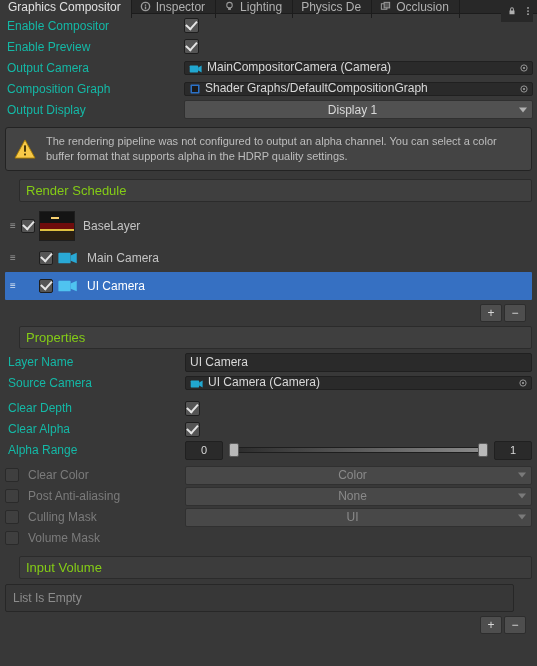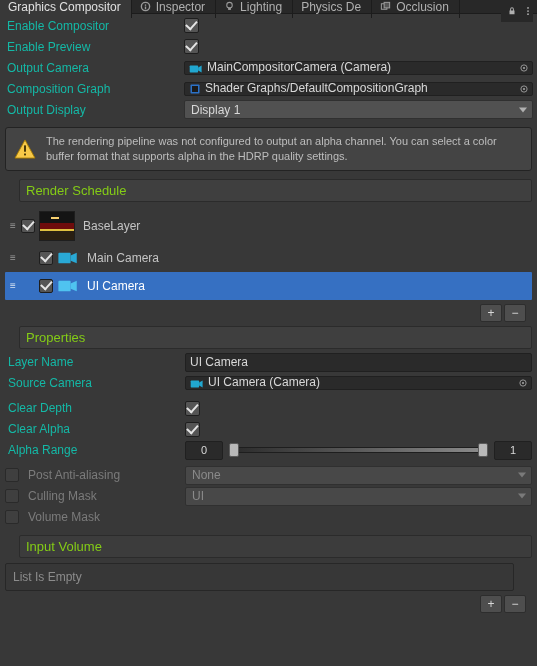--- a/index.html
+++ b/index.html
@@ -104,20 +104,21 @@
   
   .dd {
     flex: 1; height: 19px;
     background: #515151;
     border: 1px solid #303030;
     border-radius: 2px;
     display: flex; align-items: center;
     padding: 0 18px 0 6px;
     position: relative;
     color: #d8d8d8;
+    justify-content: center;
   }
   .dd.disabled { color:#8a8a8a; background:#484848; }
   .dd .caret {
     position: absolute; right: 5px; top: 50%; transform: translateY(-50%);
     width: 0; height: 0;
     border-left: 4px solid transparent;
     border-right: 4px solid transparent;
     border-top: 5px solid #b0b0b0;
   }
   .dd.disabled .caret { border-top-color:#7a7a7a; }
@@ -486,20 +487,30 @@
             <div class="sl-thumb" style="left:98%;"></div>
           </div>
           <div class="sl-num">1</div>
         </div>
       </div>
     </div>
     <div class="spacer"></div>
 
     <div class="row">
       <span class="chk small dark" style="margin-right:6px;"></span>
+      <div class="lbl disabled" style="width:160px;">Clear Color</div>
+      <div class="ctrl">
+        <div class="dd disabled">
+          <span>Color</span>
+          <span class="caret"></span>
+        </div>
+      </div>
+    </div>
+    <div class="row">
+      <span class="chk small dark" style="margin-right:6px;"></span>
       <div class="lbl disabled" style="width:160px;">Post Anti-aliasing</div>
       <div class="ctrl">
         <div class="dd disabled">
           <span>None</span>
           <span class="caret"></span>
         </div>
       </div>
     </div>
     <div class="row">
       <span class="chk small dark" style="margin-right:6px;"></span>

